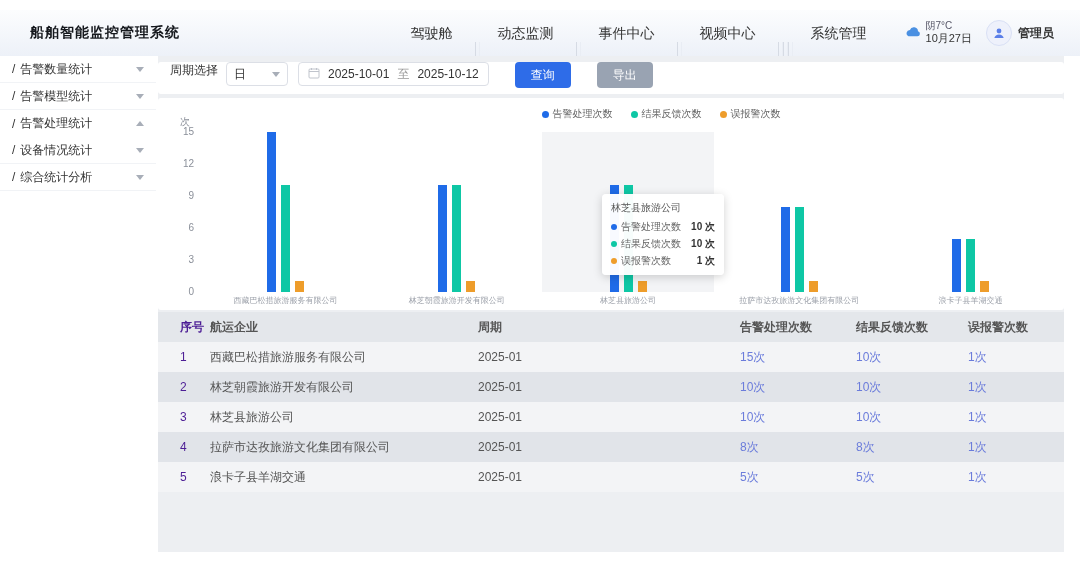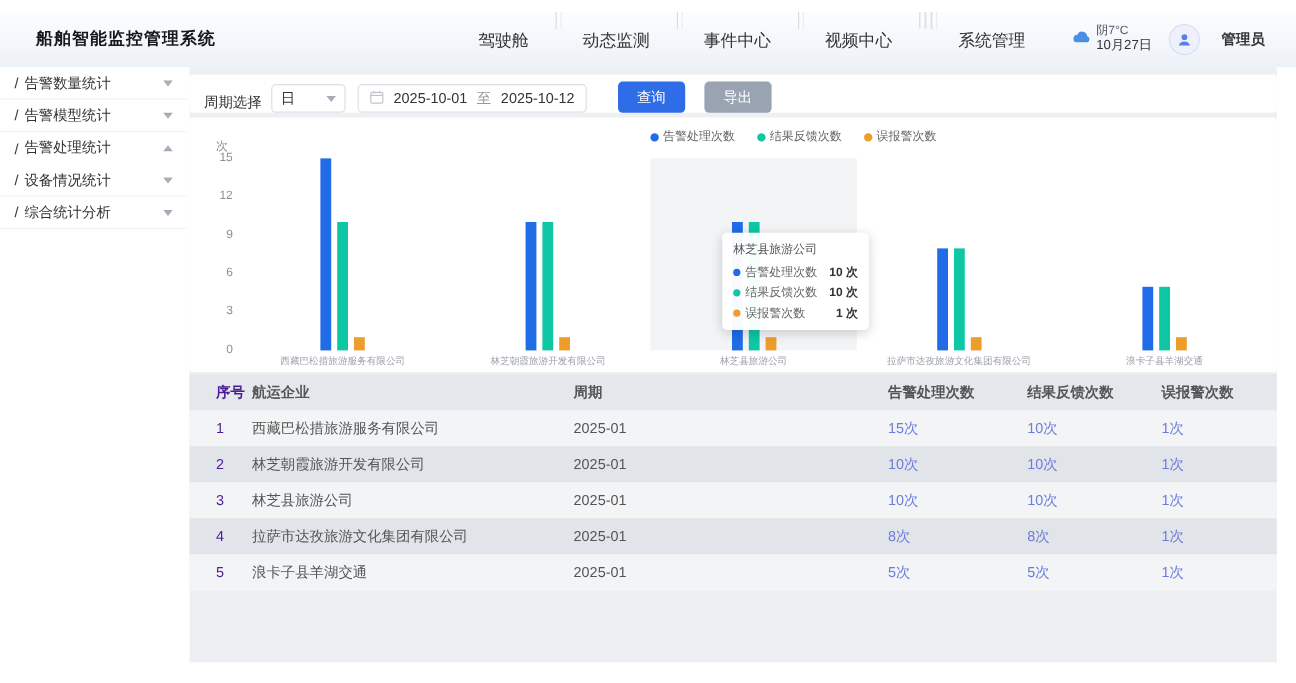--- a/index.html
+++ b/index.html
@@ -5,31 +5,31 @@
   * { margin:0; padding:0; box-sizing:border-box; }
   html,body { background:#fff; }
   body { font-family:"Liberation Sans","DejaVu Sans",sans-serif; }
   .page { position:relative; width:1080px; height:569px; background:#fff; overflow:hidden; }
 
   
   .topbar { position:absolute; top:10px; left:0; right:0; height:46px;
     background:linear-gradient(180deg,#fcfdfe 0%,#edf1f8 100%);
     display:flex; align-items:center; }
   .brand { margin-left:30px; font-size:14px; font-weight:bold; color:#15181d; letter-spacing:1px; white-space:nowrap; }
-  .topnav { display:flex; align-items:flex-start; margin-left:auto; height:46px; }
+  .topnav { display:flex; align-items:flex-end; margin-left:auto; height:46px; }
   .nav-item { position:relative; height:46px; line-height:46px; padding:0 20px; font-size:14px; color:#333; cursor:pointer; white-space:nowrap; }
   .nav-item.active { color:#2e6ce8; font-weight:bold; }
   .nav-item.active::after { content:""; position:absolute; left:50%; transform:translateX(-50%);
     bottom:0; width:56px; height:4px; border-radius:2px; background:#2e6ce8; }
   .nav-divider { width:1px; height:14px; background:#d6dbe4; box-shadow:4px 0 0 #e9edf4; margin:0 2px; }
   .weather { display:flex; align-items:center; gap:5px; margin:0 14px 0 18px; }
   .weather-lines { display:flex; flex-direction:column; line-height:1.25; }
   .weather-cond { font-size:10px; color:#556; }
   .weather-date { font-size:11px; color:#333; }
-  .userbox { display:flex; align-items:center; gap:18px; margin-right:26px; cursor:pointer; }
+  .userbox { display:flex; align-items:center; gap:6px; margin-right:26px; cursor:pointer; }
   .avatar { width:26px; height:26px; border-radius:50%; background:#eef1fb; border:1px solid #d9e0f5;
     display:flex; align-items:center; justify-content:center; }
   .user-name { font-size:12px; color:#333; font-weight:bold; white-space:nowrap; }
 
   
   .sidebar { position:absolute; top:56px; left:0; width:156px; bottom:14px; background:#fff; }
   .side-sec { position:relative; height:27px; display:flex; align-items:center; padding:0 12px;
     font-size:12px; color:#333; border-bottom:1px solid #f1f3f6; cursor:pointer; }
   .slash { color:#333; margin-right:5px; }
   .sec-label { flex:1; white-space:nowrap; }
@@ -38,32 +38,32 @@
   .chev.up { border-bottom:5px solid #a8aeb8; }
   .submenu { padding:5px 0 9px 0; border-bottom:1px solid #f1f3f6; }
   .sub-item { margin:0 8px 6px 22px; height:22px; line-height:22px; text-align:center;
     background:#e3e6eb; border-radius:3px; font-size:12px; color:#45494f; cursor:pointer; white-space:nowrap; }
   .sub-item.active { background:#7286c8; color:#fff; }
 
   
   .main { position:absolute; top:56px; left:158px; width:906px; height:496px; background:#edeff2; }
 
   .filter-card { position:absolute; top:6px; left:0; right:0; height:32px; background:#fff;
-    border-radius:3px; display:flex; align-items:flex-end; padding:0 12px; }
+    border-radius:3px; display:flex; align-items:flex-start; padding:0 12px; }
   .filter-label { font-size:12px; color:#333; margin-right:8px; white-space:nowrap; }
   .select-box { width:62px; height:24px; border:1px solid #dcdfe6; border-radius:4px;
     display:flex; align-items:center; padding:0 7px; font-size:12px; color:#333; cursor:pointer; background:#fff; }
   .select-box .chev { margin-left:auto; }
   .date-box { margin-left:10px; height:24px; border:1px solid #dcdfe6; border-radius:4px;
     display:flex; align-items:center; padding:0 9px; gap:8px; font-size:12px; color:#333; background:#fff; cursor:pointer; }
   .date-sep { color:#999; }
   .btn { height:26px; padding:0 16px; border:none; border-radius:4px; font-size:12px; color:#fff;
     cursor:pointer; font-family:inherit; }
   .btn-primary { background:#2e6ce8; margin-left:26px; }
-  .btn-export { background:#99a3b2; margin-left:16px; }
+  .btn-export { background:#99a3b2; margin-left:26px; }
 
   
   .chart-card { position:absolute; top:42px; left:0; right:0; height:212px; background:#fff; border-radius:3px; }
   .legend { position:absolute; top:9px; left:0; right:0; display:flex; justify-content:center;
     gap:18px; transform:translateX(50px); }
   .legend-item { display:flex; align-items:center; gap:4px; font-size:10px; color:#666; cursor:pointer; white-space:nowrap; }
   .dot { width:7px; height:7px; border-radius:50%; flex:0 0 auto; }
   .chart-area { position:absolute; left:14px; right:8px; top:34px; height:176px; }
   .y-unit { position:absolute; left:8px; top:-17px; font-size:10px; color:#8a8f99; }
   .y-axis { position:absolute; left:0; top:0; width:24px; height:160px; }

